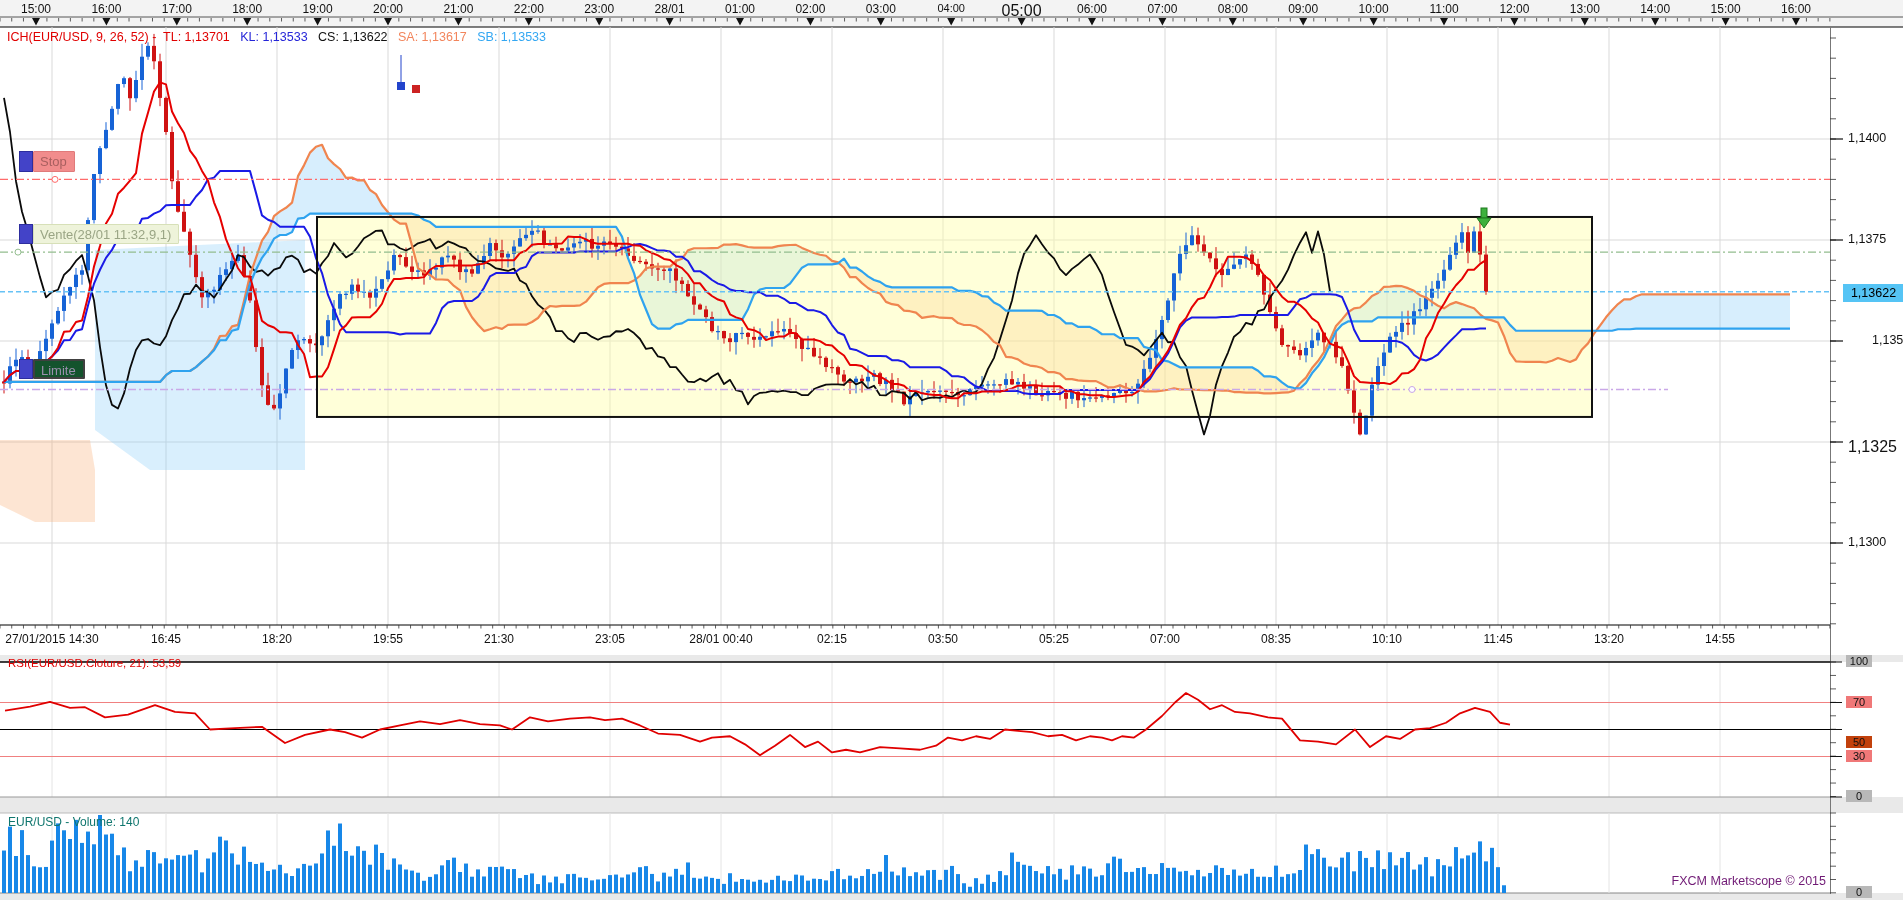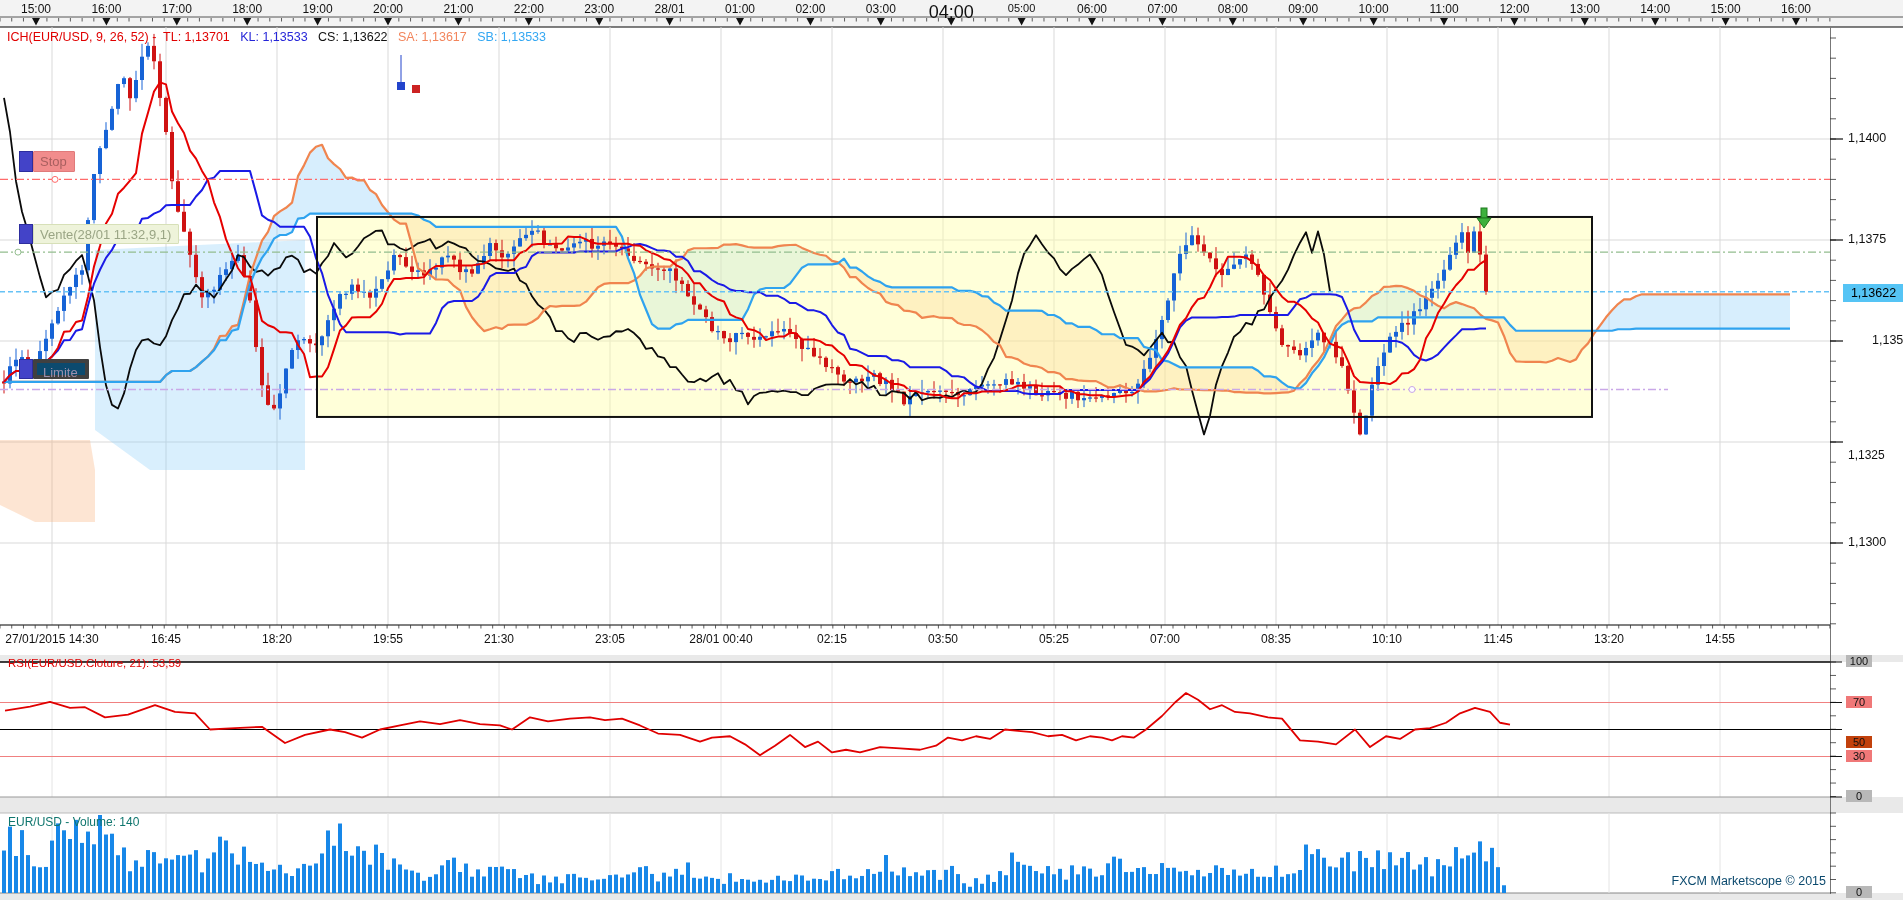--- a/index.html
+++ b/index.html
@@ -11,26 +11,26 @@
   .legend{position:absolute;left:7px;top:30px;z-index:2;font-size:12.5px;line-height:15px;}
   .legend .l1{color:#1b1b8f;}
   .order{position:absolute;display:flex;z-index:3;font-size:13px;}
   .order .sq{width:12px;background:#4343c8;border:1px solid #2d2d9e;}
   .order .tx{padding:1px 7px 8px 6px;border-radius:1px;line-height:18px;}
   #order-stop{left:19px;top:151px;height:21px;}
   #order-stop .tx{background:#f18c8c;color:#a85f5f;border:1px solid #e07a7a;}
   #order-vente{left:19px;top:224px;height:20px;}
   #order-vente .tx{background:#eef3da;color:#9aa585;border:1px solid #d7e0b8;}
   #order-limite{left:19px;top:359px;height:20px;}
-  #order-limite .tx{background:#0c4a6e;color:#9b8fae;border:4px solid #404040;text-align:right;}
+  #order-limite .tx{background:#14532d;color:#9b8fae;border:2px solid #404040;text-align:right;}
   .tag{position:absolute;left:1843px;top:284px;width:61px;height:18px;background:#55c4f5;
        color:#000;font-size:12.5px;display:flex;align-items:center;justify-content:center;z-index:3;}
   .rsititle{position:absolute;left:8px;top:657px;color:#e00000;font-size:11.5px;z-index:2;}
   .voltitle{position:absolute;left:8px;top:815px;color:#0f766e;font-size:12px;z-index:2;}
-  .fxcm{position:absolute;right:77px;top:874px;color:#0c4a6e;font-size:12.5px;z-index:2;}
+  .fxcm{position:absolute;right:77px;top:874px;color:#701a75;font-size:12.5px;z-index:2;}
   .scalelab{position:absolute;font-size:11px;color:#111;z-index:2;width:26px;text-align:center;}
 </style>
 </head>
 <body>
 
 <div class="app">
   <svg id="cv" width="1903" height="900">
       <rect x="0" y="0" width="1903" height="27" fill="#f3f3f3"></rect>
       <rect x="0" y="27" width="1903" height="598" fill="#ffffff"></rect>
       <rect x="0" y="655" width="1903" height="7" fill="#e9e9e9"></rect>
@@ -1351,37 +1351,37 @@
       <div class="lbl" style="left:247.20000000000002px;top:2px;font-size:12px;">18:00</div>
       <div class="lbl" style="left:317.6px;top:2px;font-size:12px;">19:00</div>
       <div class="lbl" style="left:388px;top:2px;font-size:12px;">20:00</div>
       <div class="lbl" style="left:458.40000000000003px;top:2px;font-size:12px;">21:00</div>
       <div class="lbl" style="left:528.8000000000001px;top:2px;font-size:12px;">22:00</div>
       <div class="lbl" style="left:599.2px;top:2px;font-size:12px;">23:00</div>
       <div class="lbl" style="left:669.6px;top:2px;font-size:12px;">28/01</div>
       <div class="lbl" style="left:740px;top:2px;font-size:12px;">01:00</div>
       <div class="lbl" style="left:810.4000000000001px;top:2px;font-size:12px;">02:00</div>
       <div class="lbl" style="left:880.8000000000001px;top:2px;font-size:12px;">03:00</div>
-      <div class="lbl" style="left:951.2px;top:2px;font-size:18px;">04:00</div>
-      <div class="lbl" style="left:1021.6000000000001px;top:2px;font-size:11px;">05:00</div>
+      <div class="lbl" style="left:951.2px;top:2px;font-size:11px;">04:00</div>
+      <div class="lbl" style="left:1021.6000000000001px;top:2px;font-size:16px;">05:00</div>
       <div class="lbl" style="left:1092px;top:2px;font-size:12px;">06:00</div>
       <div class="lbl" style="left:1162.4px;top:2px;font-size:12px;">07:00</div>
       <div class="lbl" style="left:1232.8000000000002px;top:2px;font-size:12px;">08:00</div>
       <div class="lbl" style="left:1303.2px;top:2px;font-size:12px;">09:00</div>
       <div class="lbl" style="left:1373.6000000000001px;top:2px;font-size:12px;">10:00</div>
       <div class="lbl" style="left:1444px;top:2px;font-size:12px;">11:00</div>
       <div class="lbl" style="left:1514.4px;top:2px;font-size:12px;">12:00</div>
       <div class="lbl" style="left:1584.8000000000002px;top:2px;font-size:12px;">13:00</div>
       <div class="lbl" style="left:1655.2px;top:2px;font-size:12px;">14:00</div>
       <div class="lbl" style="left:1725.6000000000001px;top:2px;font-size:12px;">15:00</div>
       <div class="lbl" style="left:1796.0000000000002px;top:2px;font-size:12px;">16:00</div>
       <div class="lbl" style="left:1848px;top:131.00000000000216px;font-size:12.5px;transform:none;">1,1400</div>
       <div class="lbl" style="left:1848px;top:232px;font-size:12.5px;transform:none;">1,1375</div>
       <div class="lbl" style="left:1848px;top:332.99999999999784px;font-size:12.5px;transform:none;margin-left:24px;">1,1350</div>
-      <div class="lbl" style="left:1848px;top:448px;font-size:12px;transform:none;">1,1325</div>
+      <div class="lbl" style="left:1848px;top:438px;font-size:16px;transform:none;">1,1325</div>
       <div class="lbl" style="left:1848px;top:535.0000000000025px;font-size:12.5px;transform:none;">1,1300</div>
       <div class="lbl" style="left:52px;top:632px;font-size:12px;">27/01/2015 14:30</div>
       <div class="lbl" style="left:166px;top:632px;font-size:12px;">16:45</div>
       <div class="lbl" style="left:277px;top:632px;font-size:12px;">18:20</div>
       <div class="lbl" style="left:388px;top:632px;font-size:12px;">19:55</div>
       <div class="lbl" style="left:499px;top:632px;font-size:12px;">21:30</div>
       <div class="lbl" style="left:610px;top:632px;font-size:12px;">23:05</div>
       <div class="lbl" style="left:721px;top:632px;font-size:12px;">28/01 00:40</div>
       <div class="lbl" style="left:832px;top:632px;font-size:12px;">02:15</div>
       <div class="lbl" style="left:943px;top:632px;font-size:12px;">03:50</div>

